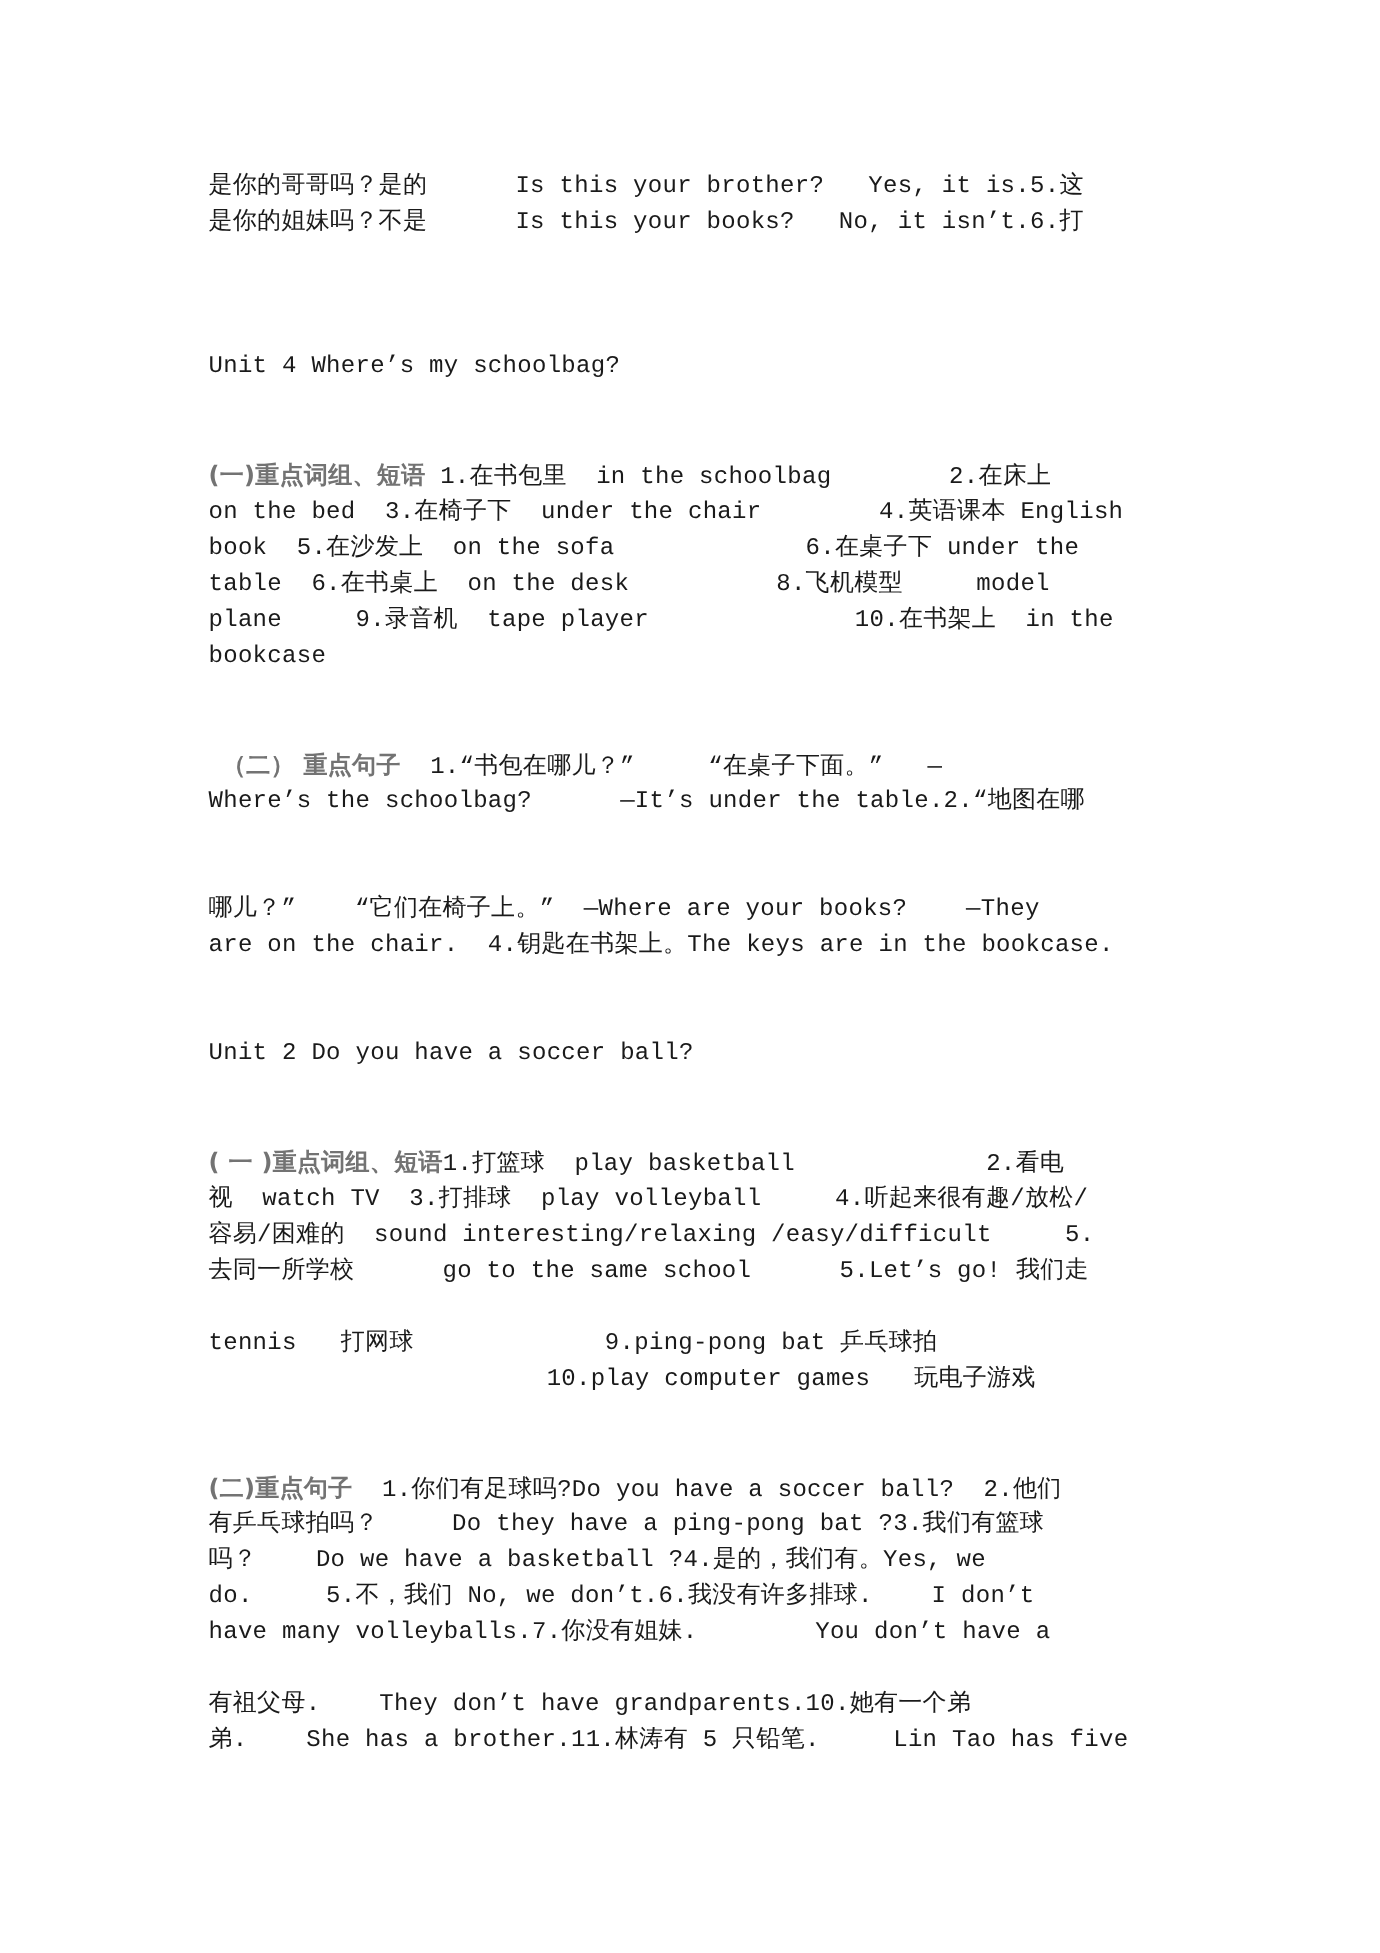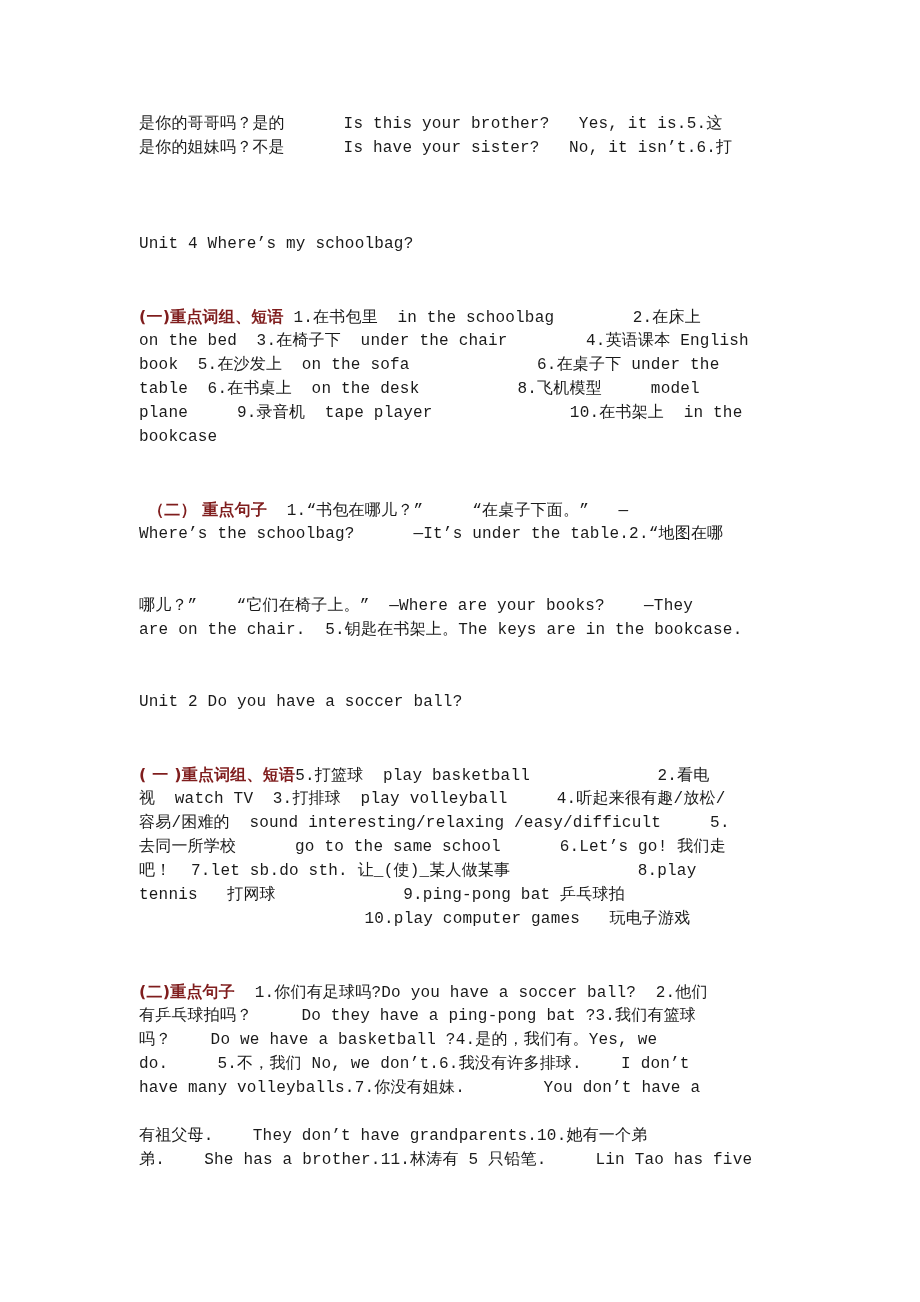--- a/index.html
+++ b/index.html
@@ -8,51 +8,50 @@
     .line {
       position: absolute;
       left: 139px;
       white-space: pre;
       font-family: "Liberation Mono", "DejaVu Sans Mono", monospace;
       font-size: 16px;
       line-height: 24px;
       color: #1a1a1a;
       letter-spacing: 0.2px;
     }
-    .hd { color: #7f1d1d; font-weight: bold; font-family: "DejaVu Sans", sans-serif; }
+    .hd { color: #737373; font-weight: bold; font-family: "DejaVu Sans", sans-serif; }
   </style>
 </head>
 <body>
 
 <div class="page">
 
   <div class="line" style="top:112px">是你的哥哥吗？是的      Is this your brother?   Yes, it is.5.这</div>
-  <div class="line" style="top:136px">是你的姐妹吗？不是      Is have your sister?   No, it isn’t.6.打</div>
+  <div class="line" style="top:136px">是你的姐妹吗？不是      Is this your books?   No, it isn’t.6.打</div>
 
   <div class="line" style="top:232px">Unit 4 Where’s my schoolbag?</div>
 
   <div class="line" style="top:305px"><span class="hd">(一)重点词组、短语</span><span> 1.在书包里  in the schoolbag        2.在床上</span></div>
   <div class="line" style="top:329px">on the bed  3.在椅子下  under the chair        4.英语课本 English</div>
   <div class="line" style="top:353px">book  5.在沙发上  on the sofa             6.在桌子下 under the</div>
   <div class="line" style="top:377px">table  6.在书桌上  on the desk          8.飞机模型     model</div>
   <div class="line" style="top:401px">plane     9.录音机  tape player              10.在书架上  in the</div>
   <div class="line" style="top:425px">bookcase</div>
 
   <div class="line" style="top:498px; left:148px"><span class="hd">（二） 重点句子</span><span>  1.“书包在哪儿？”     “在桌子下面。”   —</span></div>
   <div class="line" style="top:522px">Where’s the schoolbag?      —It’s under the table.2.“地图在哪</div>
   <div class="line" style="top:594px">哪儿？”    “它们在椅子上。”  —Where are your books?    —They</div>
-  <div class="line" style="top:618px">are on the chair.  5.钥匙在书架上。The keys are in the bookcase.</div>
+  <div class="line" style="top:618px">are on the chair.  4.钥匙在书架上。The keys are in the bookcase.</div>
 
   <div class="line" style="top:690px">Unit 2 Do you have a soccer ball?</div>
 
-  <div class="line" style="top:763px"><span class="hd">( 一 )重点词组、短语</span><span>5.打篮球  play basketball             2.看电</span></div>
+  <div class="line" style="top:763px"><span class="hd">( 一 )重点词组、短语</span><span>1.打篮球  play basketball             2.看电</span></div>
   <div class="line" style="top:787px">视  watch TV  3.打排球  play volleyball     4.听起来很有趣/放松/</div>
   <div class="line" style="top:811px">容易/困难的  sound interesting/relaxing /easy/difficult     5.</div>
-  <div class="line" style="top:835px">去同一所学校      go to the same school      6.Let’s go! 我们走</div>
-  <div class="line" style="top:859px">吧！  7.let sb.do sth. 让_(使)_某人做某事             8.play</div>
+  <div class="line" style="top:835px">去同一所学校      go to the same school      5.Let’s go! 我们走</div>
   <div class="line" style="top:883px">tennis   打网球             9.ping-pong bat 乒乓球拍</div>
   <div class="line" style="top:907px">                       10.play computer games   玩电子游戏</div>
 
   <div class="line" style="top:980px"><span class="hd">(二)重点句子</span><span>  1.你们有足球吗?Do you have a soccer ball?  2.他们</span></div>
   <div class="line" style="top:1004px">有乒乓球拍吗？     Do they have a ping-pong bat ?3.我们有篮球</div>
   <div class="line" style="top:1028px">吗？    Do we have a basketball ?4.是的，我们有。Yes, we</div>
   <div class="line" style="top:1052px">do.     5.不，我们 No, we don’t.6.我没有许多排球.    I don’t</div>
   <div class="line" style="top:1076px">have many volleyballs.7.你没有姐妹.        You don’t have a</div>
   <div class="line" style="top:1124px">有祖父母.    They don’t have grandparents.10.她有一个弟</div>
   <div class="line" style="top:1148px">弟.    She has a brother.11.林涛有 5 只铅笔.     Lin Tao has five</div>

